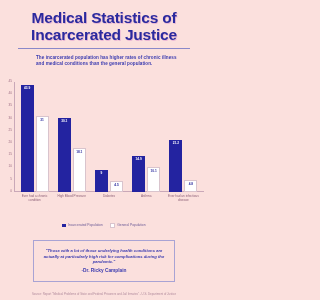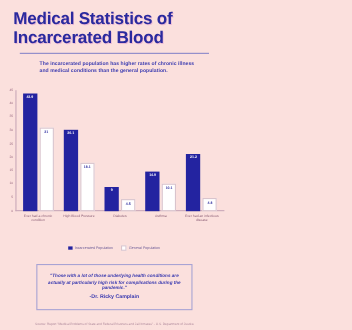--- a/index.html
+++ b/index.html
@@ -24,20 +24,21 @@
 
   
   .header {
     padding: 10px 12px 0 12px;
   }
   .title {
     font-size: 15.5px;
     line-height: 16.5px;
     font-weight: bold;
     color: #2a2a9e;
+    text-align: center;
     letter-spacing: -0.2px;
     margin: 0;
     text-shadow: 0.7px 0.7px 0 #e9b7d4;
   }
   .title-rule {
     height: 1px;
     background: #8a88c9;
     margin: 5px 6px 0 6px;
   }
 
@@ -240,21 +241,21 @@
   }
 </style>
 </head>
 <body>
 
 <div class="poster">
 
   <div class="header">
     <h1 class="title">
       <span>Medical Statistics of</span><br>
-      <span>Incarcerated Blood</span>
+      <span>Incarcerated Justice</span>
     </h1>
     <div class="title-rule"></div>
   </div>
 
   <div class="subtitle-wrap">
     <p class="subtitle">The incarcerated population has higher rates of chronic illness and medical conditions than the general population.</p>
   </div>
 
   <div class="chart-area">
     <div class="plot">

